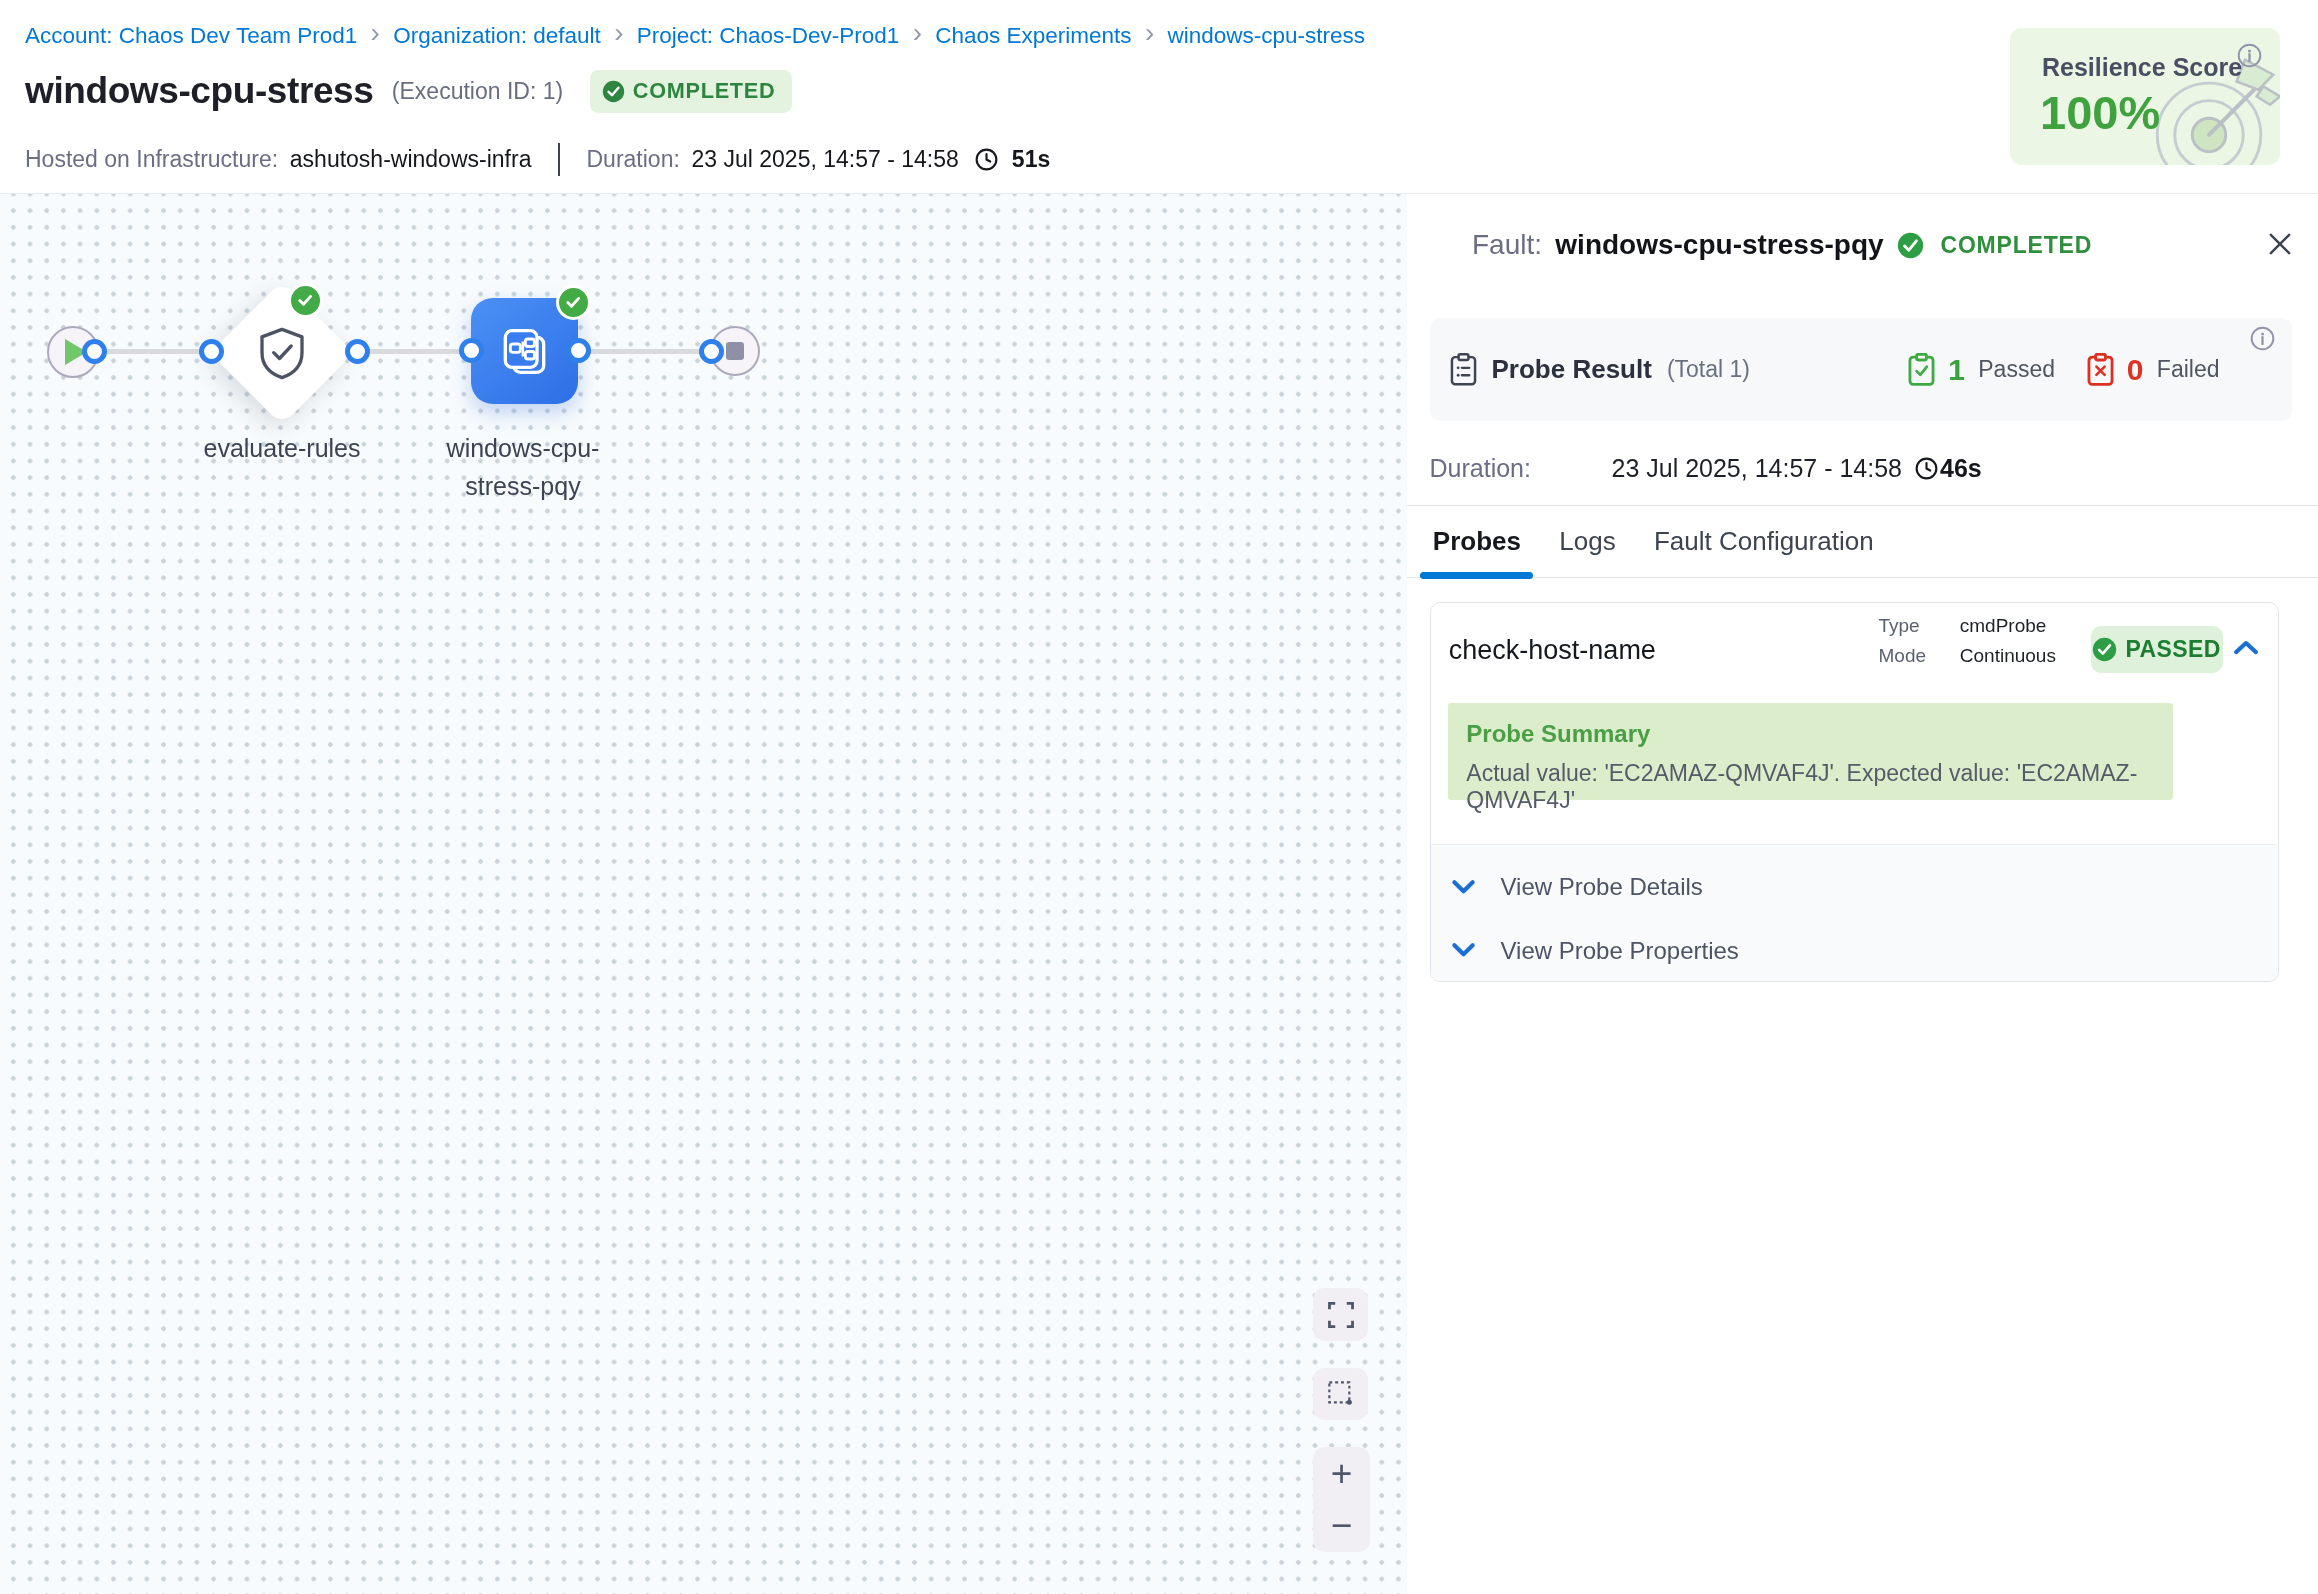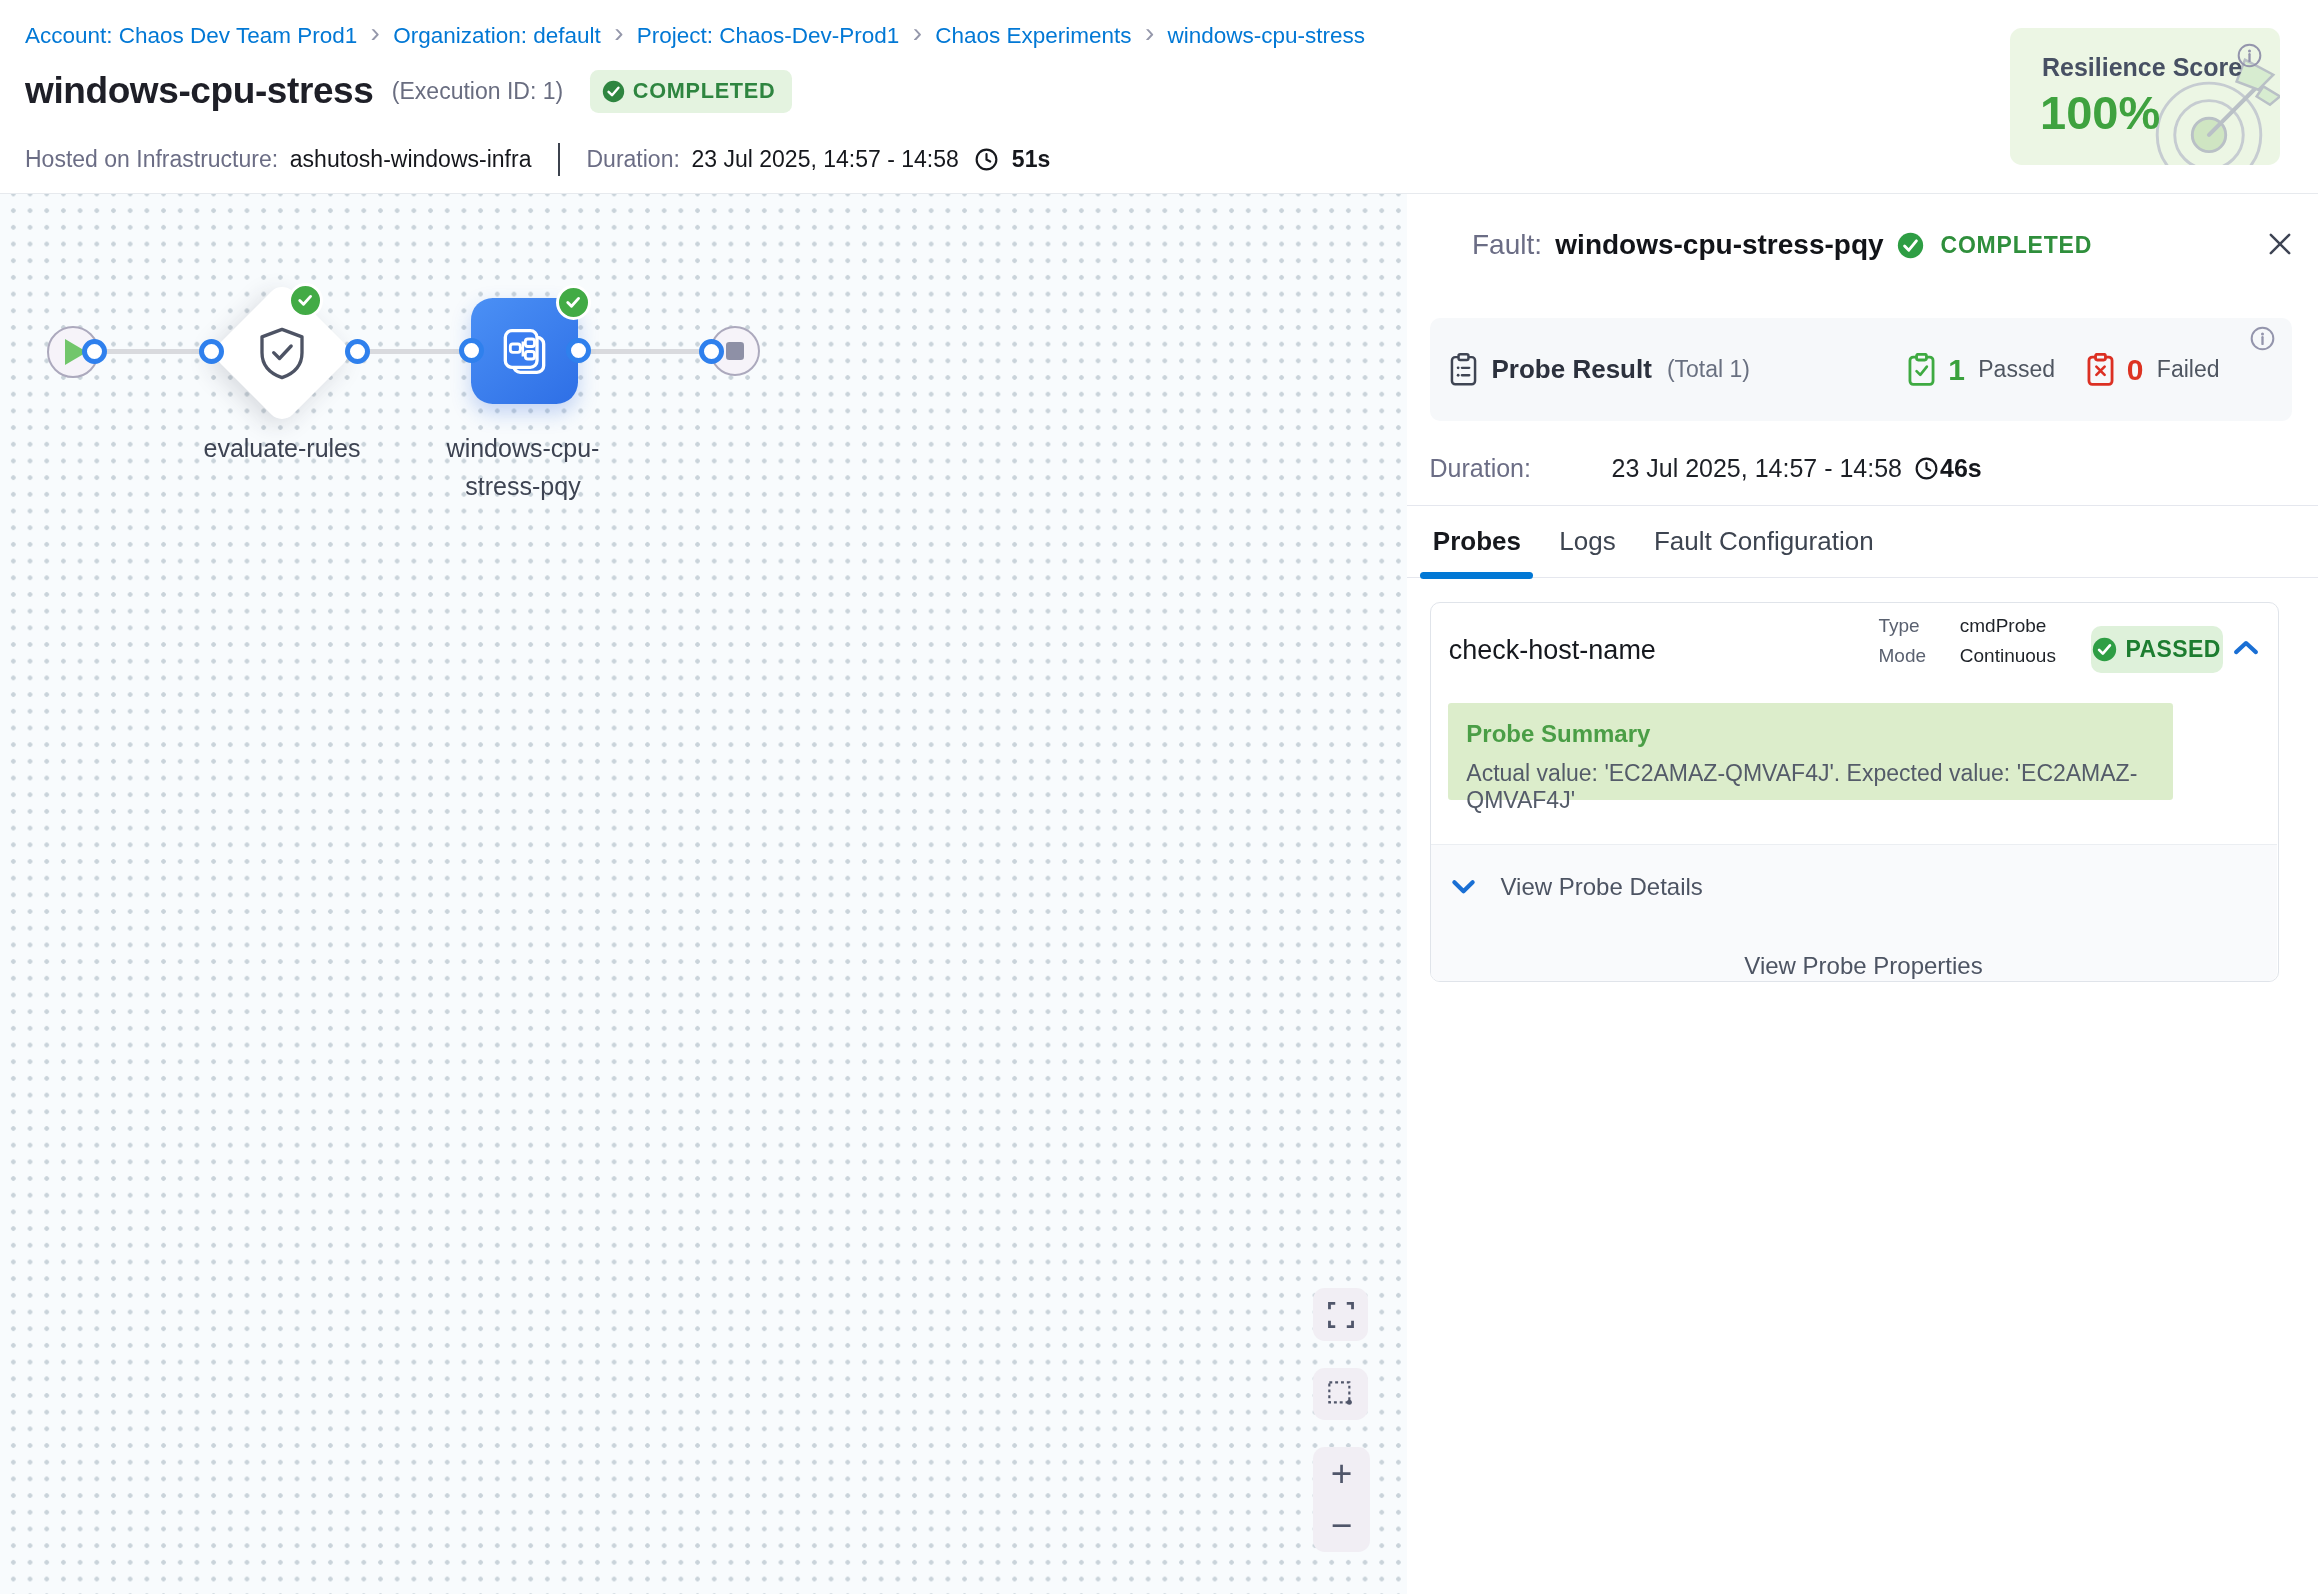--- a/index.html
+++ b/index.html
@@ -86,21 +86,21 @@
   .tm-value { color:#1e2228; }
   .passed-badge { position:absolute; left:660px; top:22.5px; width:132px; height:47px; background:#def1da; border-radius:10px; display:flex; align-items:center; justify-content:center; gap:8.3px; }
   .passed-badge span { font-size:23px; font-weight:bold; color:#1d7d30; letter-spacing:0.4px; }
   .card-chevron { position:absolute; left:801px; top:35px; cursor:pointer; }
   .summary-box { position:absolute; left:17.5px; top:100px; width:725px; height:97px; background:#dcedcb; border-radius:3.3px; }
   .summary-title { position:absolute; left:18.3px; top:16.7px; font-size:24px; font-weight:bold; color:#4a9e46; }
   .summary-text { position:absolute; left:18.3px; top:57px; font-size:23px; color:#545b69; }
   .card-footer { position:absolute; left:0; bottom:0; width:846px; height:137px; background:#f9fafc; border-top:1.7px solid #ebeef2; border-radius:0 0 8.3px 8.3px; }
   .footer-row { position:absolute; left:0; width:100%; height:47px; display:flex; align-items:center; gap:25px; padding-left:20px; cursor:pointer; }
   .footer-row-1 { top:18.3px; }
-  .footer-row-2 { top:82px;flex-direction:column; }
+  .footer-row-2 { top:82px; }
   .footer-row span { font-size:24px; color:#4d5463; }
   svg { display:block; }
 </style>
 </head>
 <body>
 
 <div class="app-header">
   <div class="breadcrumb">
     <span class="crumb">Account: Chaos Dev Team Prod1</span>
     <span class="crumb-sep">›</span>

